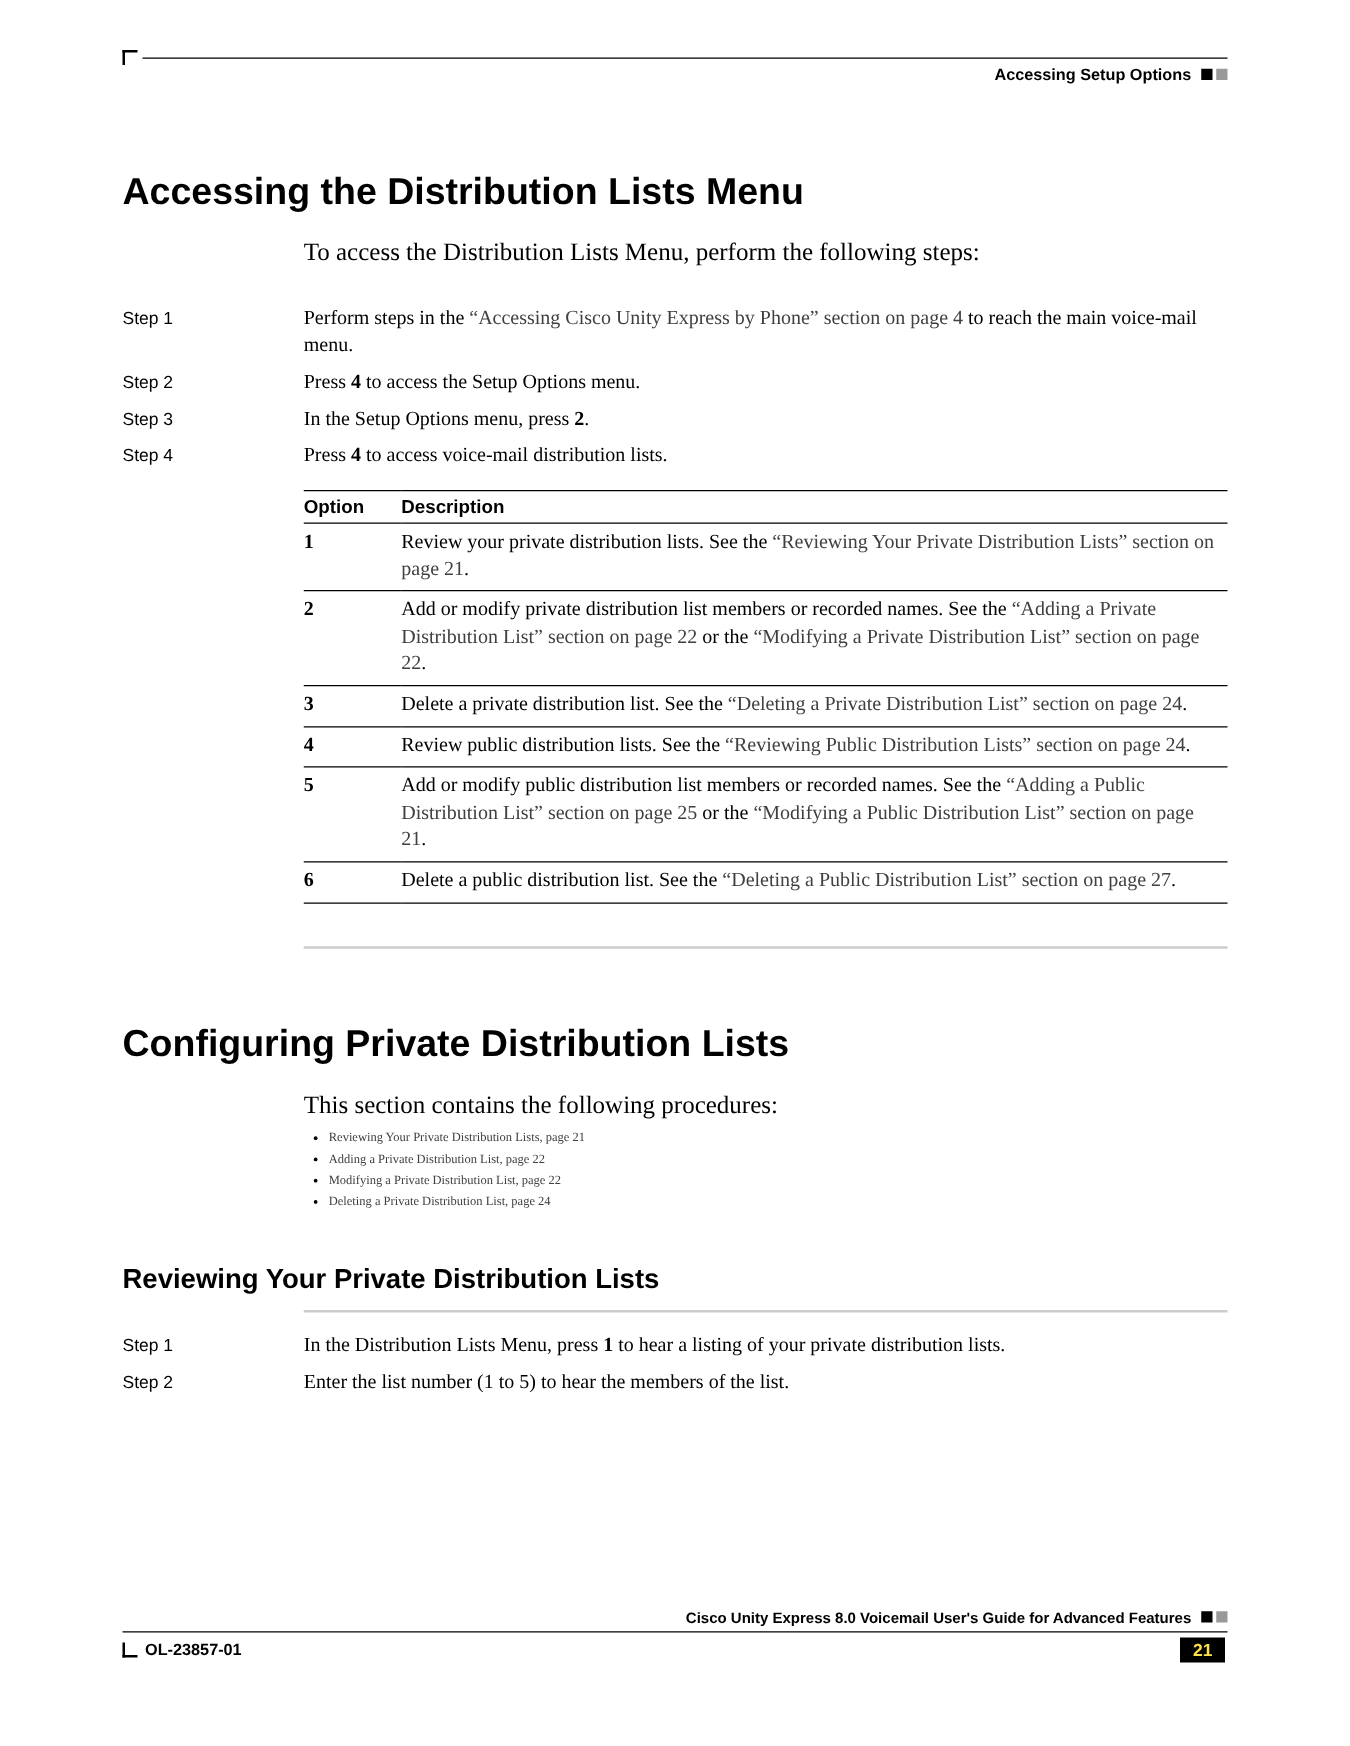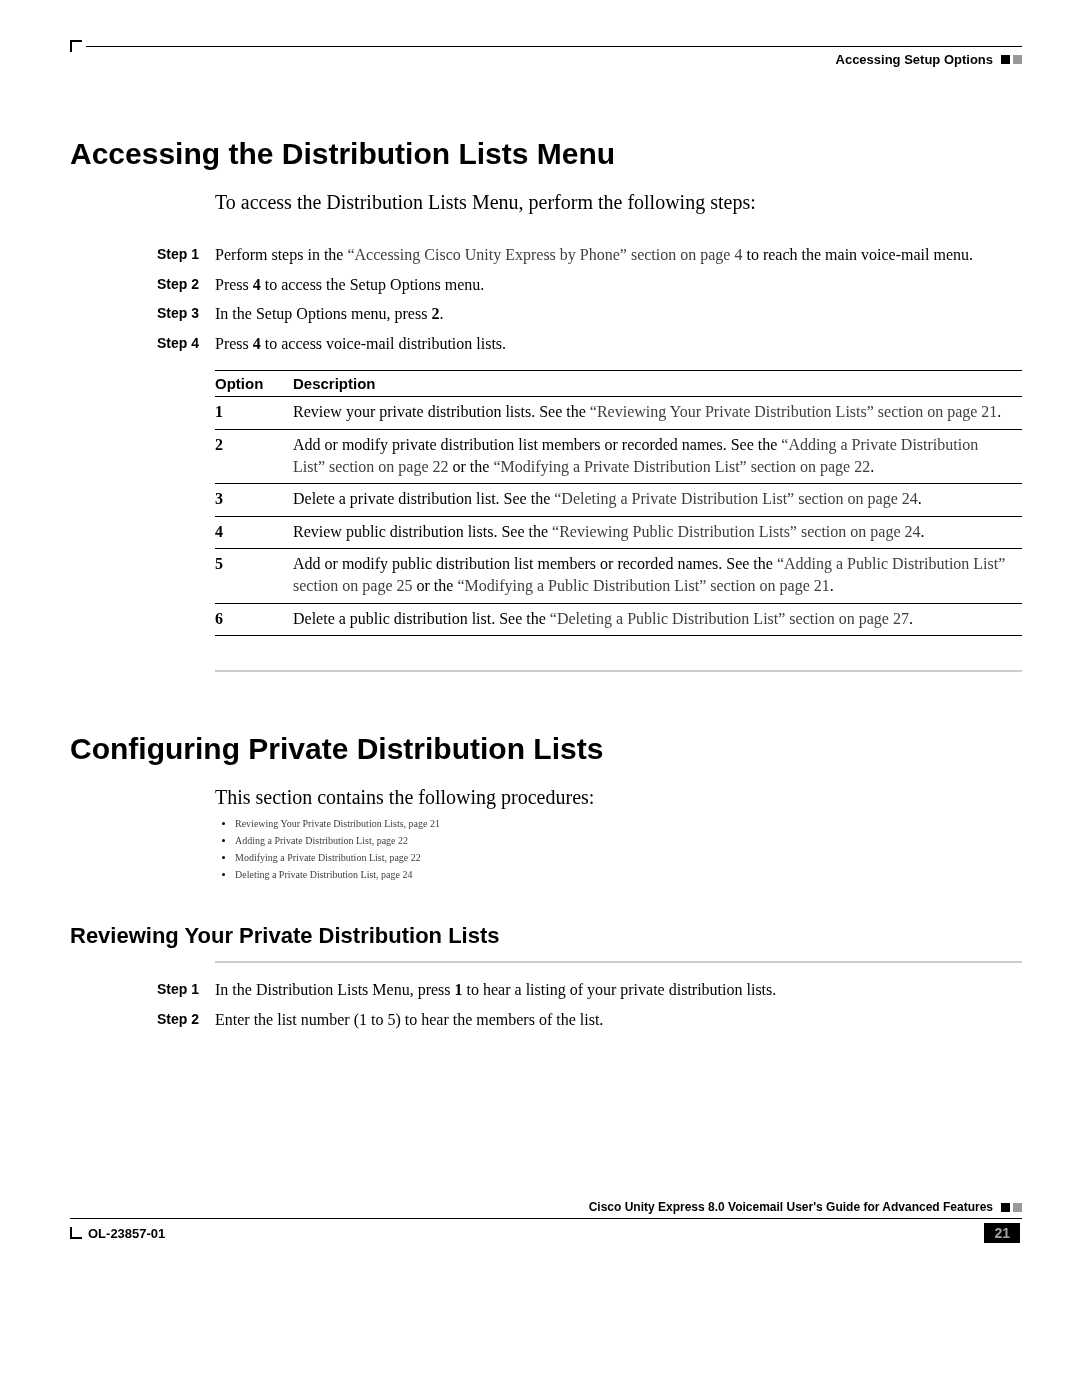--- a/index.html
+++ b/index.html
@@ -4,23 +4,24 @@
 <style>
   body {
     margin: 0;
     padding: 0;
     background: #fff;
     font-family: "Times New Roman", Times, serif;
     color: #000;
     width: 1080px;
   }
   .page {
-    padding: 40px 58px 40px 70px;
+    padding: 40px 98px 40px 70px;
     box-sizing: border-box;
     position: relative;
+    margin-left: 28px;
   }
   .top-header {
     display: flex;
     justify-content: flex-end;
     align-items: center;
     font-family: Arial, Helvetica, sans-serif;
     font-weight: bold;
     font-size: 13px;
     margin-bottom: 6px;
     gap: 8px;
@@ -75,25 +76,25 @@
   }
   .step-row {
     display: flex;
     margin-bottom: 8px;
     font-size: 16px;
     line-height: 1.35;
   }
   .step-label {
     width: 145px;
     min-width: 145px;
-    text-align: right;
+    text-align: left;
     padding-right: 16px;
     box-sizing: border-box;
     font-family: Arial, Helvetica, sans-serif;
-    font-weight: bold;
+    font-weight: normal;
     font-size: 14px;
     padding-top: 1px;
   }
   .step-text {
     flex: 1;
   }
   .link {
     color: #404040;
   }
   .step-sub {
@@ -184,21 +185,21 @@
     gap: 6px;
   }
   .corner-tick-bl {
     width: 10px;
     height: 10px;
     border-bottom: 2px solid #000;
     border-left: 2px solid #000;
   }
   .page-number {
     background: #000;
-    color: #a3a3a3;
+    color: #fde047;
     font-family: Arial, Helvetica, sans-serif;
     font-weight: bold;
     padding: 2px 10px;
     margin-right: 2px;
     font-size: 14px;
   }
   .footer-right-block {
     display: flex;
     align-items: center;
     gap: 4px;

